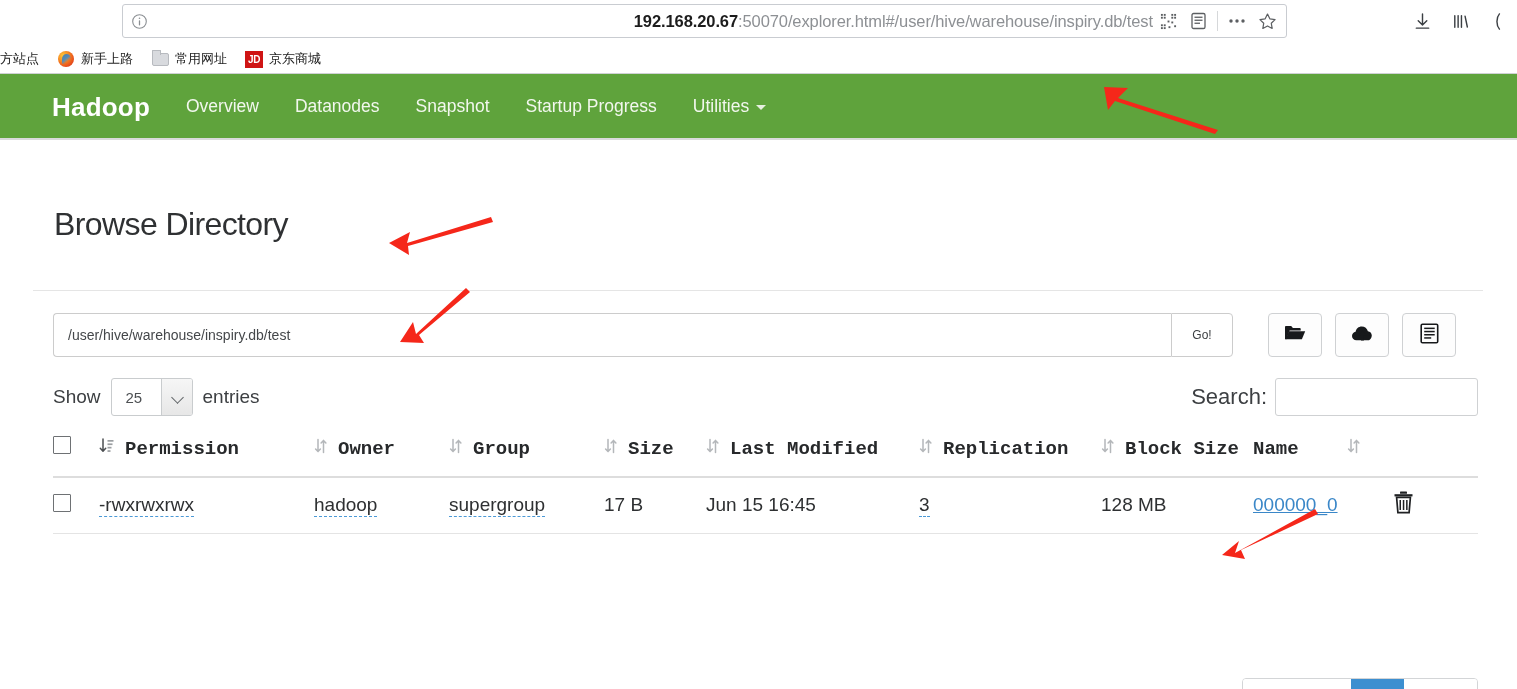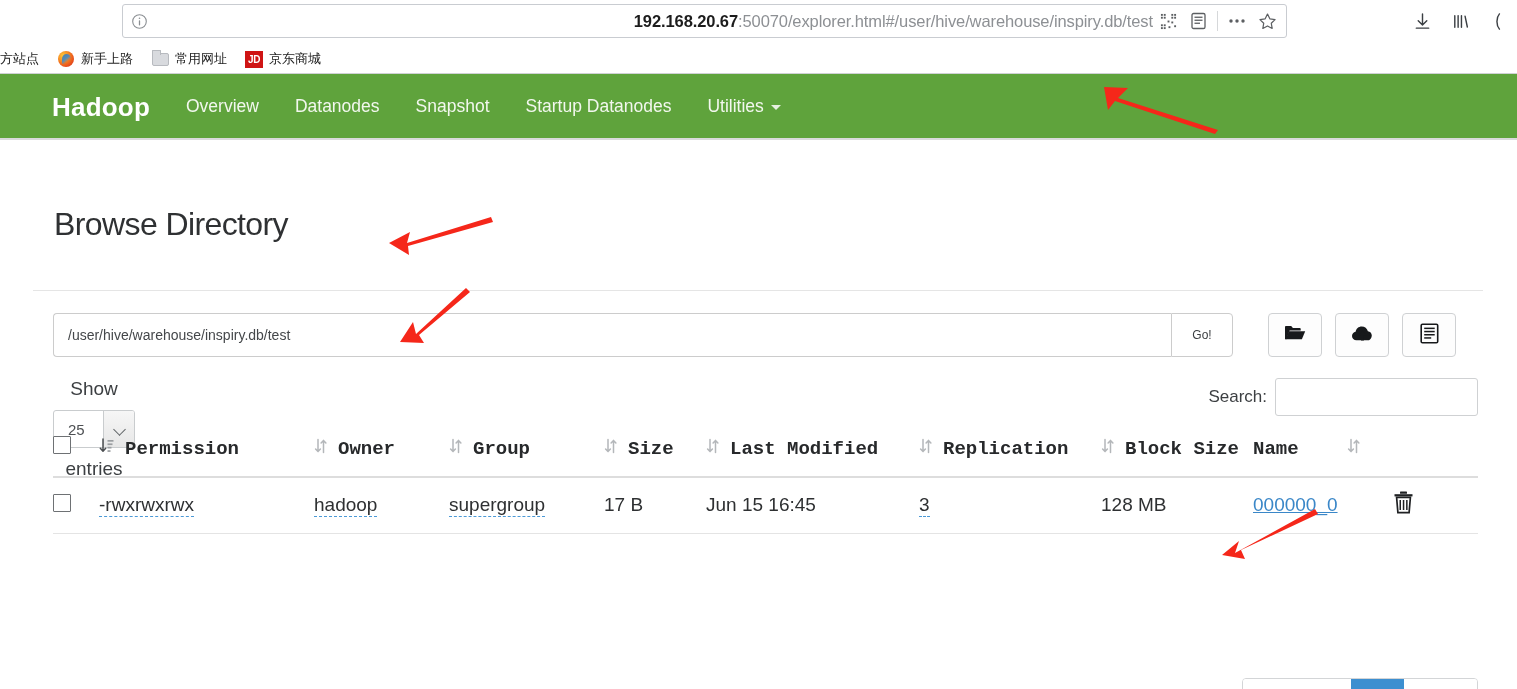--- a/index.html
+++ b/index.html
@@ -135,41 +135,41 @@
   }
   .tool-btns { position:absolute; left:1215px; top:0; display:flex; gap:13px; }
   .tool-btn {
     width:54px; height:44px; border:1px solid #cfd1d3; border-radius:4px;
     background:#fdfdfd; display:flex; align-items:center; justify-content:center; cursor:pointer;
     color:#1b1d1f;
   }
 
   
   .table-controls { position:absolute; left:53px; top:238px; width:1425px; height:44px; }
-  .show-entries { position:absolute; left:0; top:0; display:flex; align-items:center; gap:10px; font-size:19px; color:#3c3f42;flex-direction:column; }
+  .show-entries { position:absolute; left:0; top:0; display:flex; align-items:center; gap:10px; font-size:19px; color:#3c3f42; }
   .entries-select {
     width:82px; height:38px; border:1px solid #c9ccce; border-radius:3px;
     background:#fff; font-size:15px; color:#4d5053; padding-left:14px;
     font-family:"Liberation Sans", sans-serif;
     -webkit-appearance:none; appearance:none; cursor:pointer;
     position:relative;
   }
   .select-wrap { position:relative; display:inline-block; }
   .select-wrap:after {
     content:""; position:absolute; right:1px; top:1px; width:30px; height:36px;
     background:linear-gradient(#f6f6f6,#e7e7e7); border-left:1px solid #c9ccce;
     border-radius:0 2px 2px 0; pointer-events:none;
   }
   .select-wrap .chev {
     position:absolute; right:11px; top:15px; width:9px; height:9px; z-index:2;
     border-left:1.6px solid #5f6366; border-bottom:1.6px solid #5f6366;
     transform:rotate(-45deg); pointer-events:none;
   }
   .search-block { position:absolute; right:0; top:0; display:flex; align-items:center; gap:8px; }
-  .search-label { font-size:17px; color:#3c3f42; }
+  .search-label { font-size:22px; color:#3c3f42; }
   .search-input {
     width:203px; height:38px; border:1px solid #cfd1d3; border-radius:3px;
     padding:0 8px; font-size:15px; font-family:"Liberation Sans", sans-serif; outline:none;
   }
 
   
   .ftable { position:absolute; left:53px; top:296px; width:1425px; border-collapse:collapse; }
   .ftable th {
     text-align:left; font-size:19px; font-weight:700; color:#27292b;
     padding:0 0 16px 0; border-bottom:2px solid #dddddd; vertical-align:bottom;
@@ -333,21 +333,21 @@
 
   <div class="chrome-divider"></div>
 </div>
 
 <div class="navbar">
   <div class="navbar-brand">Hadoop</div>
   <div class="nav-links">
     <a class="nav-link">Overview</a>
     <a class="nav-link">Datanodes</a>
     <a class="nav-link">Snapshot</a>
-    <a class="nav-link">Startup Datanodes</a>
+    <a class="nav-link">Startup Progress</a>
     <a class="nav-link"><span>Utilities</span><span class="nav-caret"></span></a>
   </div>
 </div>
 <div class="navbar-bottom-edge"></div>
 
 <div class="content">
 
   <div class="page-title">Browse Directory</div>
 
   <div class="hr-top"></div>

